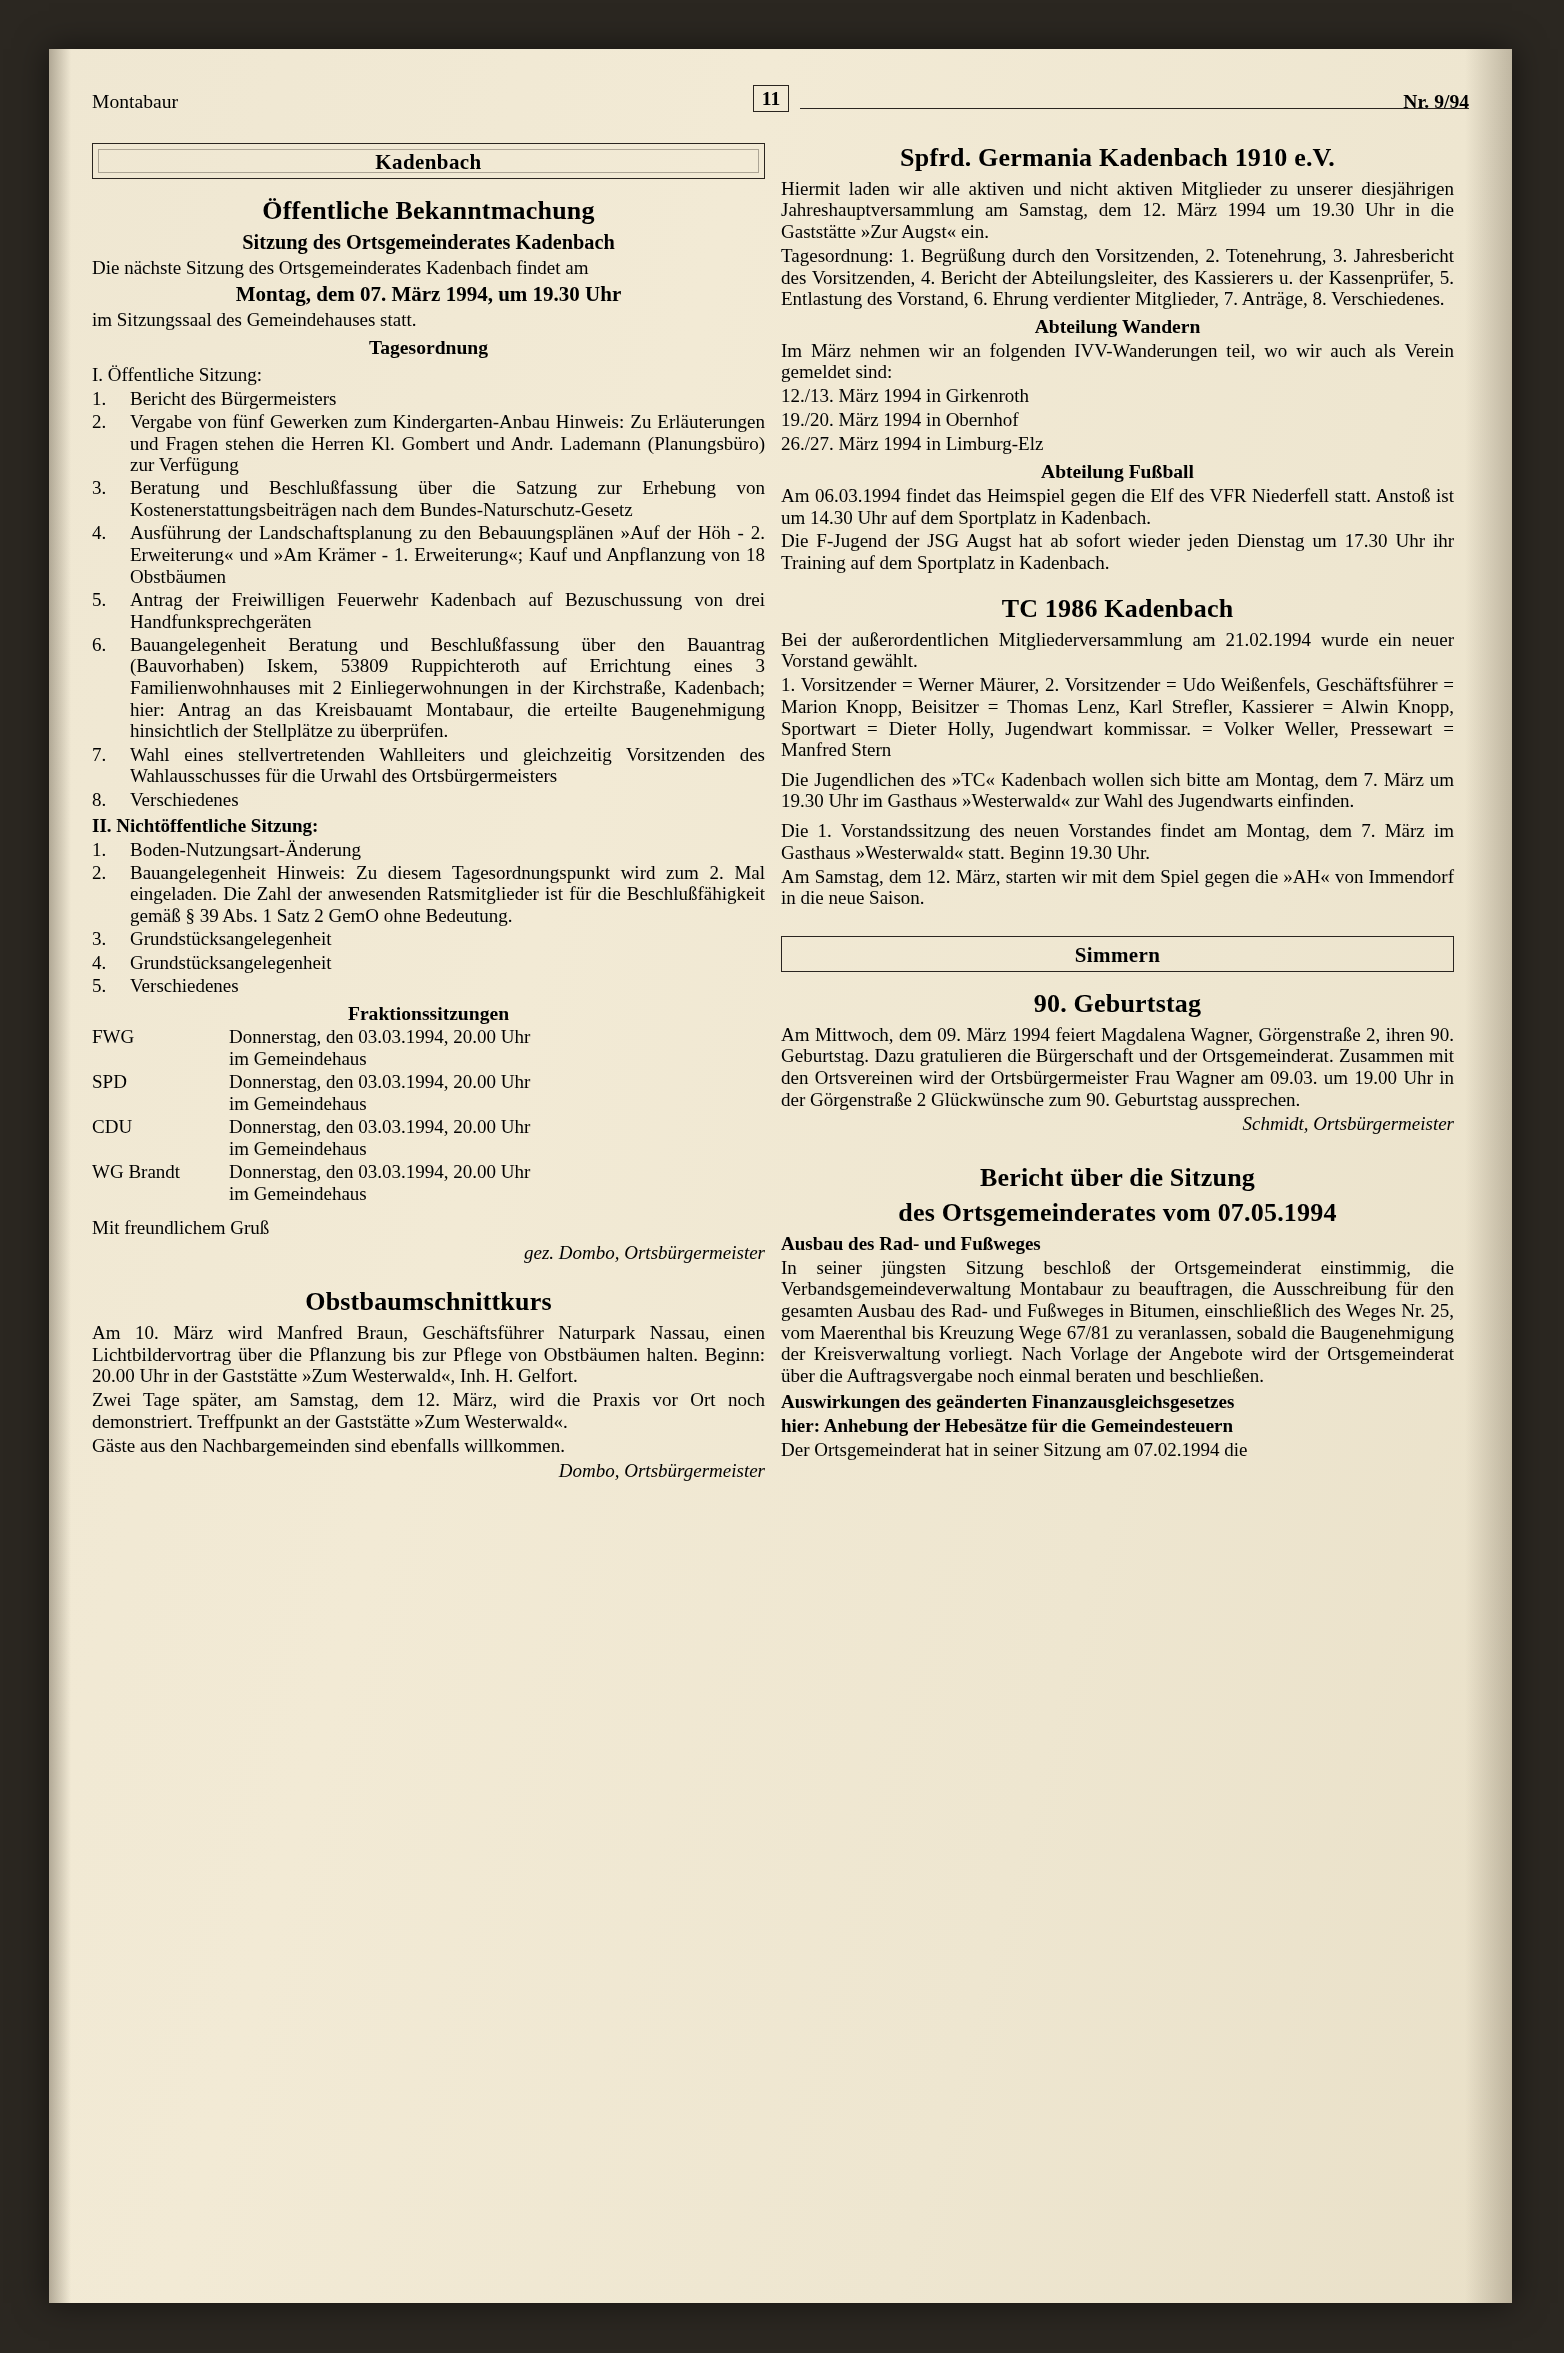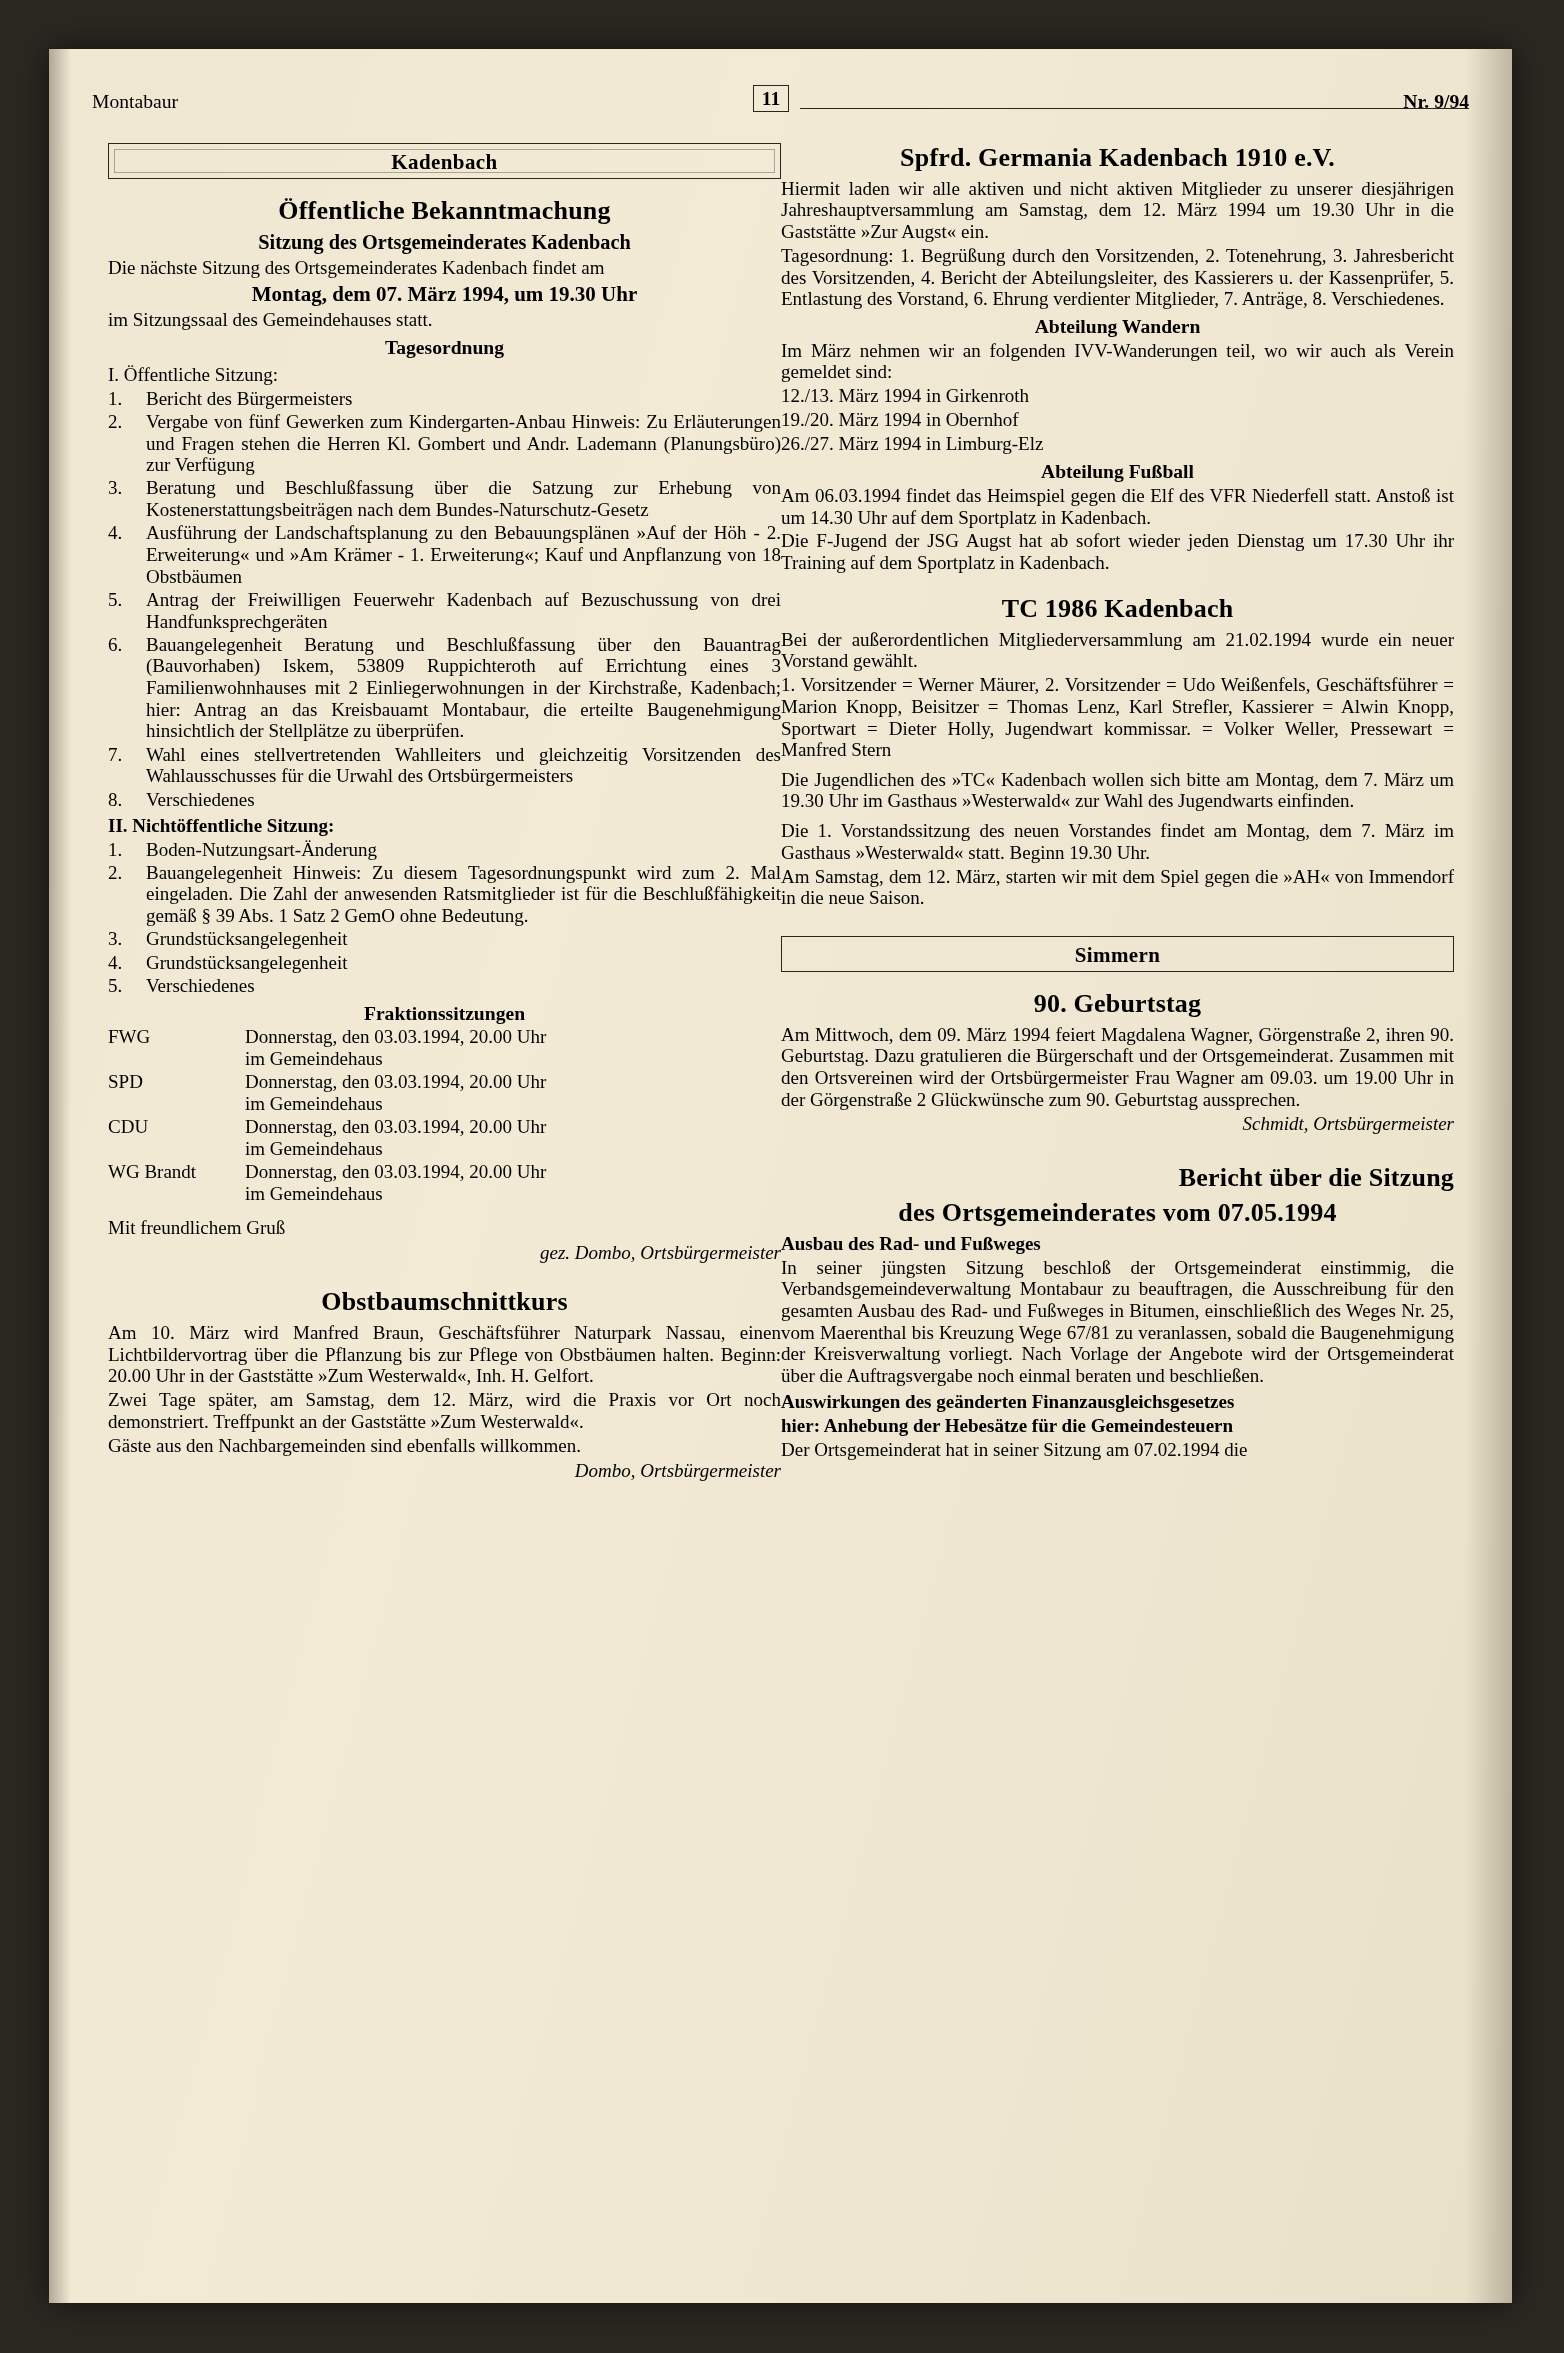--- a/index.html
+++ b/index.html
@@ -12,21 +12,21 @@
   }
   #paper:before{
     content:"";position:absolute;left:0;top:0;width:22px;height:100%;
     background:linear-gradient(90deg,rgba(60,50,35,.35),rgba(60,50,35,0));
   }
   #paper:after{
     content:"";position:absolute;right:0;top:0;width:47px;height:100%;
     background:linear-gradient(270deg,rgba(70,58,40,.28),rgba(70,58,40,0));
   }
   .col{position:absolute;top:94px;}
-  #colL{left:43px;width:673px;margin-left:16px;}
+  #colL{left:43px;width:673px;}
   #colR{left:732px;width:673px;}
 
   
   .hdr{position:absolute;left:43px;right:43px;top:39px;height:31px;}
   .hdr .left{position:absolute;left:0;top:3.1px;font-size:19.6px;}
   .hdr .right{position:absolute;right:0;top:3.1px;font-size:19.6px;font-weight:bold;}
   .pagenum{position:absolute;left:661px;top:-3.1px;border:1.6px solid #2a2520;padding:1.6px 7.8px;font-size:19.6px;font-weight:bold;}
   .rule{position:absolute;left:708px;right:0;top:20.3px;border-top:1.6px solid #2a2520;}
 
   .placebar{border:1.6px solid #2a2520;height:34px;position:relative;margin-bottom:17px;}
@@ -160,21 +160,21 @@
     <p>Am Samstag, dem 12. März, starten wir mit dem Spiel gegen die »AH« von Immendorf in die neue Saison.</p>
 
     <div class="placebar" style="margin-top:27px;">
       <span>Simmern</span>
     </div>
 
     <h1 class="t">90. Geburtstag</h1>
     <p>Am Mittwoch, dem 09. März 1994 feiert Magdalena Wagner, Görgenstraße 2, ihren 90. Geburtstag. Dazu gratulieren die Bürgerschaft und der Ortsgemeinderat. Zusammen mit den Ortsvereinen wird der Ortsbürgermeister Frau Wagner am 09.03. um 19.00 Uhr in der Görgenstraße 2 Glückwünsche zum 90. Geburtstag aussprechen.</p>
     <div class="sig">Schmidt, Ortsbürgermeister</div>
 
-    <h1 class="t" style="margin-top:27px;line-height:1.2;text-align:right;">Bericht über die Sitzung</h1>
+    <h1 class="t" style="margin-top:27px;line-height:1.2;">Bericht über die Sitzung</h1>
     <h1 class="t" style="margin-top:0;">des Ortsgemeinderates vom 07.05.1994</h1>
     <p class="b">Ausbau des Rad- und Fußweges</p>
     <p>In seiner jüngsten Sitzung beschloß der Ortsgemeinderat einstimmig, die Verbandsgemeindeverwaltung Montabaur zu beauftragen, die Ausschreibung für den gesamten Ausbau des Rad- und Fußweges in Bitumen, einschließlich des Weges Nr. 25, vom Maerenthal bis Kreuzung Wege 67/81 zu veranlassen, sobald die Baugenehmigung der Kreisverwaltung vorliegt. Nach Vorlage der Angebote wird der Ortsgemeinderat über die Auftragsvergabe noch einmal beraten und beschließen.</p>
     <p class="b" style="margin-top:4.7px;">Auswirkungen des geänderten Finanzausgleichsgesetzes</p>
     <p class="b">hier: Anhebung der Hebesätze für die Gemeindesteuern</p>
     <p>Der Ortsgemeinderat hat in seiner Sitzung am 07.02.1994 die</p>
   </div>
 
  </div>
 </div>

